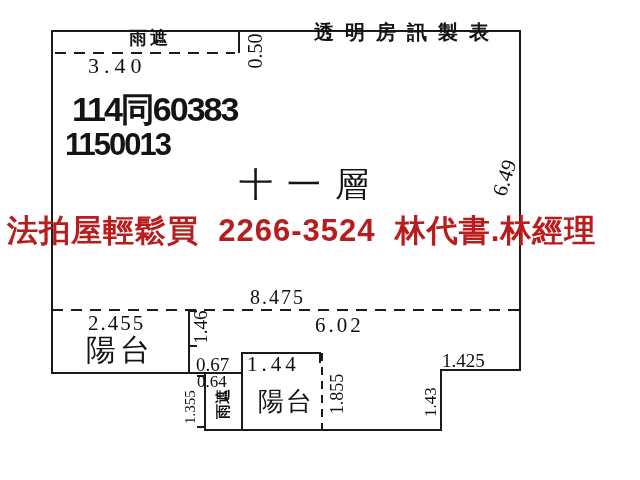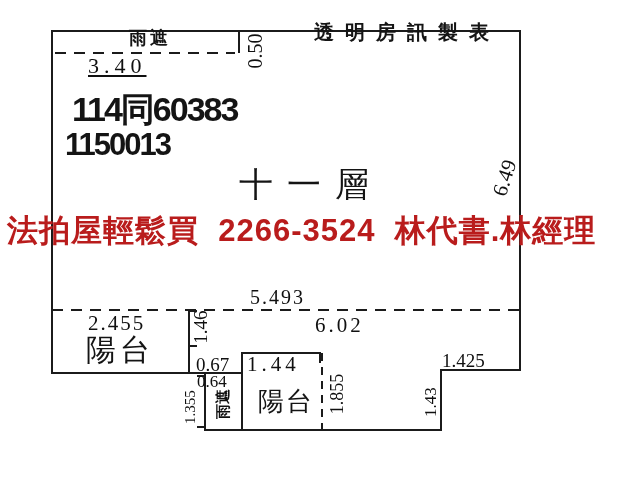--- a/index.html
+++ b/index.html
@@ -42,32 +42,32 @@
   <div class="ln" style="left:440px;top:369px;width:2px;height:62px;"></div>
   <div class="ln" style="left:440px;top:369px;width:81px;height:2px;"></div>
 
   <div class="dash-h" style="left:55px;top:52px;width:180px;"></div>
   <div class="dash-h" style="left:52px;top:309px;width:467px;"></div>
   <div class="dash-v" style="left:321px;top:353px;height:77px;"></div>
 
   <div class="cjk" style="left:314px;top:22px;font-size:20px;font-weight:bold;letter-spacing:11px;">透明房訊製表</div>
 
   <div class="cjk" style="left:129px;top:29px;font-size:18px;font-weight:bold;letter-spacing:3px;">雨遮</div>
-  <div class="dim" style="left:88px;top:55px;font-size:22px;letter-spacing:5px;text-decoration:underline;">3.40</div>
+  <div class="dim" style="left:88px;top:55px;font-size:22px;letter-spacing:5px;">3.40</div>
   <div class="vdim" style="left:255px;top:51px;font-size:20px;">0.50</div>
 
   <div class="idtxt" style="left:72px;top:92px;font-size:34px;">114同60383</div>
   <div class="idtxt" style="left:65px;top:129px;font-size:31px;">1150013</div>
   <div class="cjk" style="left:239px;top:167px;font-size:34px;letter-spacing:14px;">十一層</div>
 
   <div class="vdim" style="left:505px;top:178px;font-size:21px;transform:translate(-50%,-50%) rotate(-72deg);">6.49</div>
 
   <div class="ad" style="left:7px;top:215px;font-size:31px;letter-spacing:1px;">法拍屋輕鬆買  2266-3524  林代書.林經理</div>
 
-  <div class="dim" style="left:250px;top:287px;font-size:20px;letter-spacing:2px;">5.493</div>
+  <div class="dim" style="left:250px;top:287px;font-size:20px;letter-spacing:2px;">8.475</div>
   <div class="dim" style="left:88px;top:313px;font-size:21px;letter-spacing:2px;">2.455</div>
   <div class="dim" style="left:315px;top:315px;font-size:21px;letter-spacing:3px;">6.02</div>
   <div class="vdim" style="left:200px;top:327px;font-size:19px;">1.46</div>
 
   <div class="cjk" style="left:86px;top:335px;font-size:30px;letter-spacing:4px;">陽台</div>
   <div class="dim" style="left:196px;top:355px;font-size:19px;">0.67</div>
 
   <div class="dim" style="left:247px;top:354px;font-size:21px;letter-spacing:4px;">1.44</div>
   <div class="cjk" style="left:258px;top:388px;font-size:26px;letter-spacing:2px;">陽台</div>
   <div class="vdim" style="left:337px;top:394px;font-size:18px;">1.855</div>

